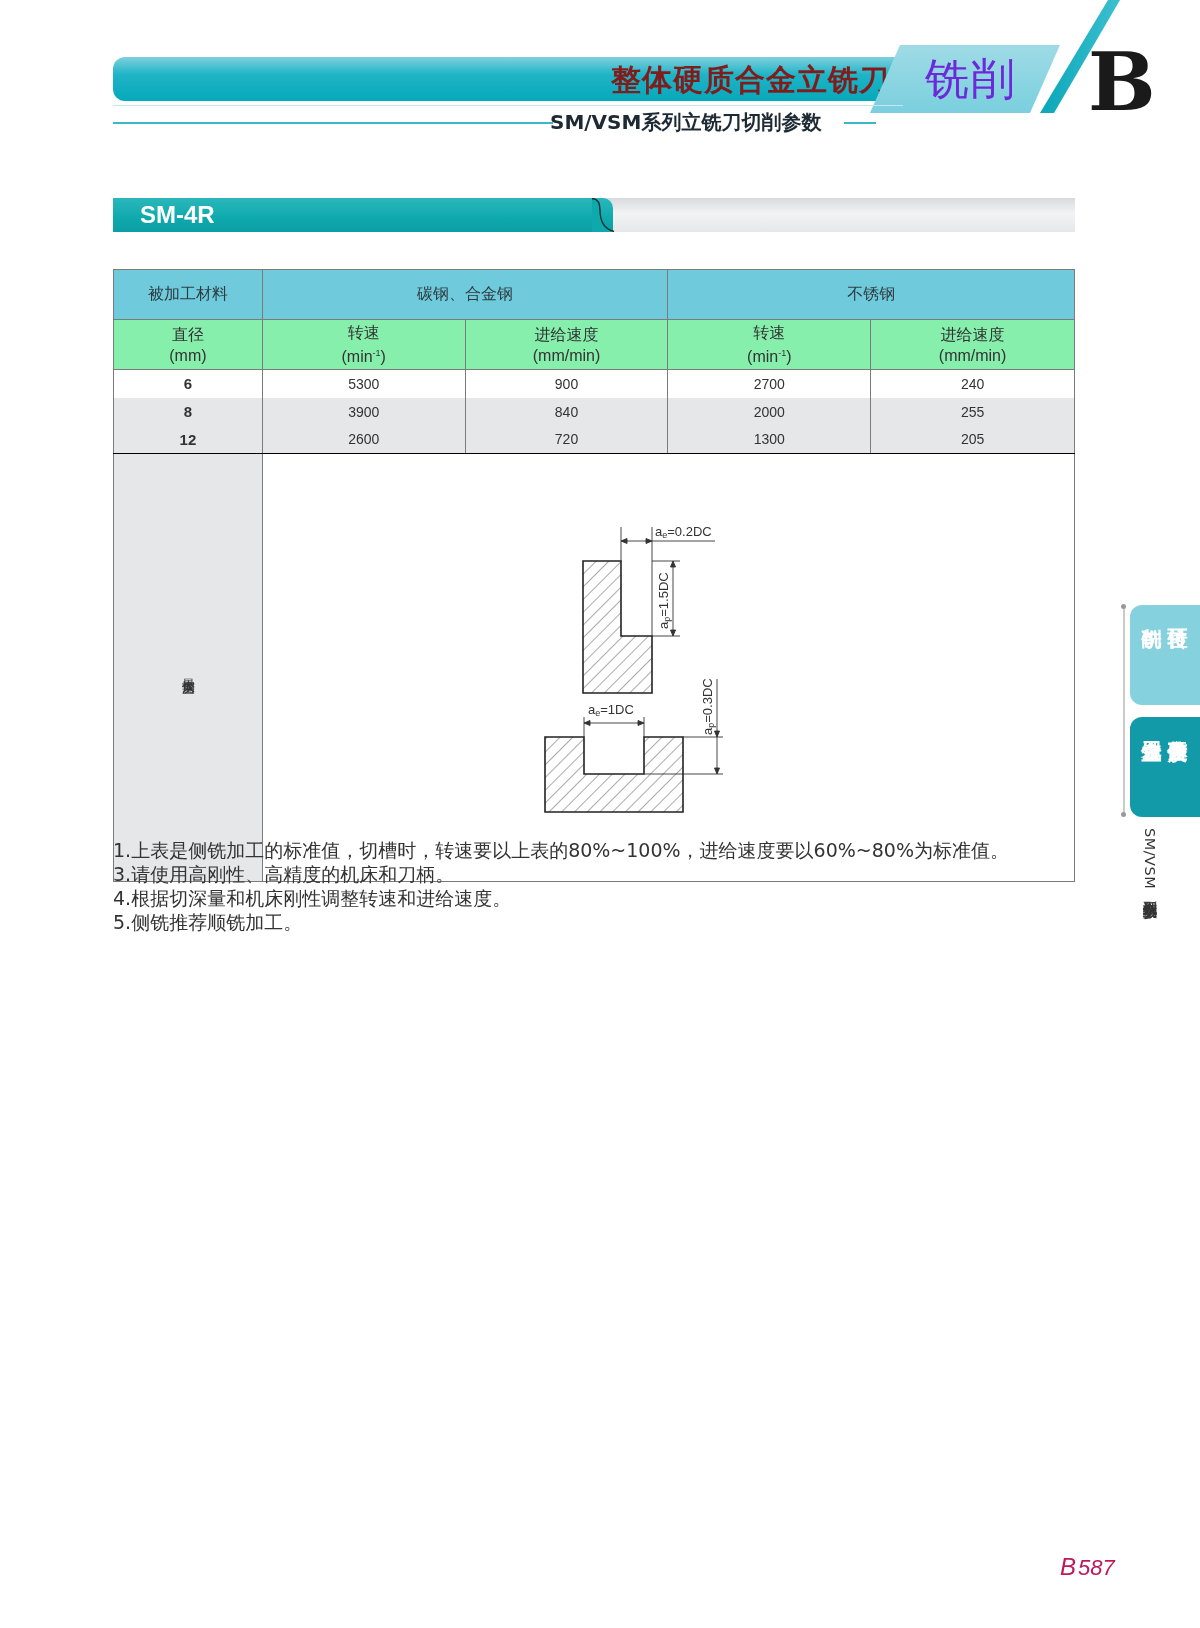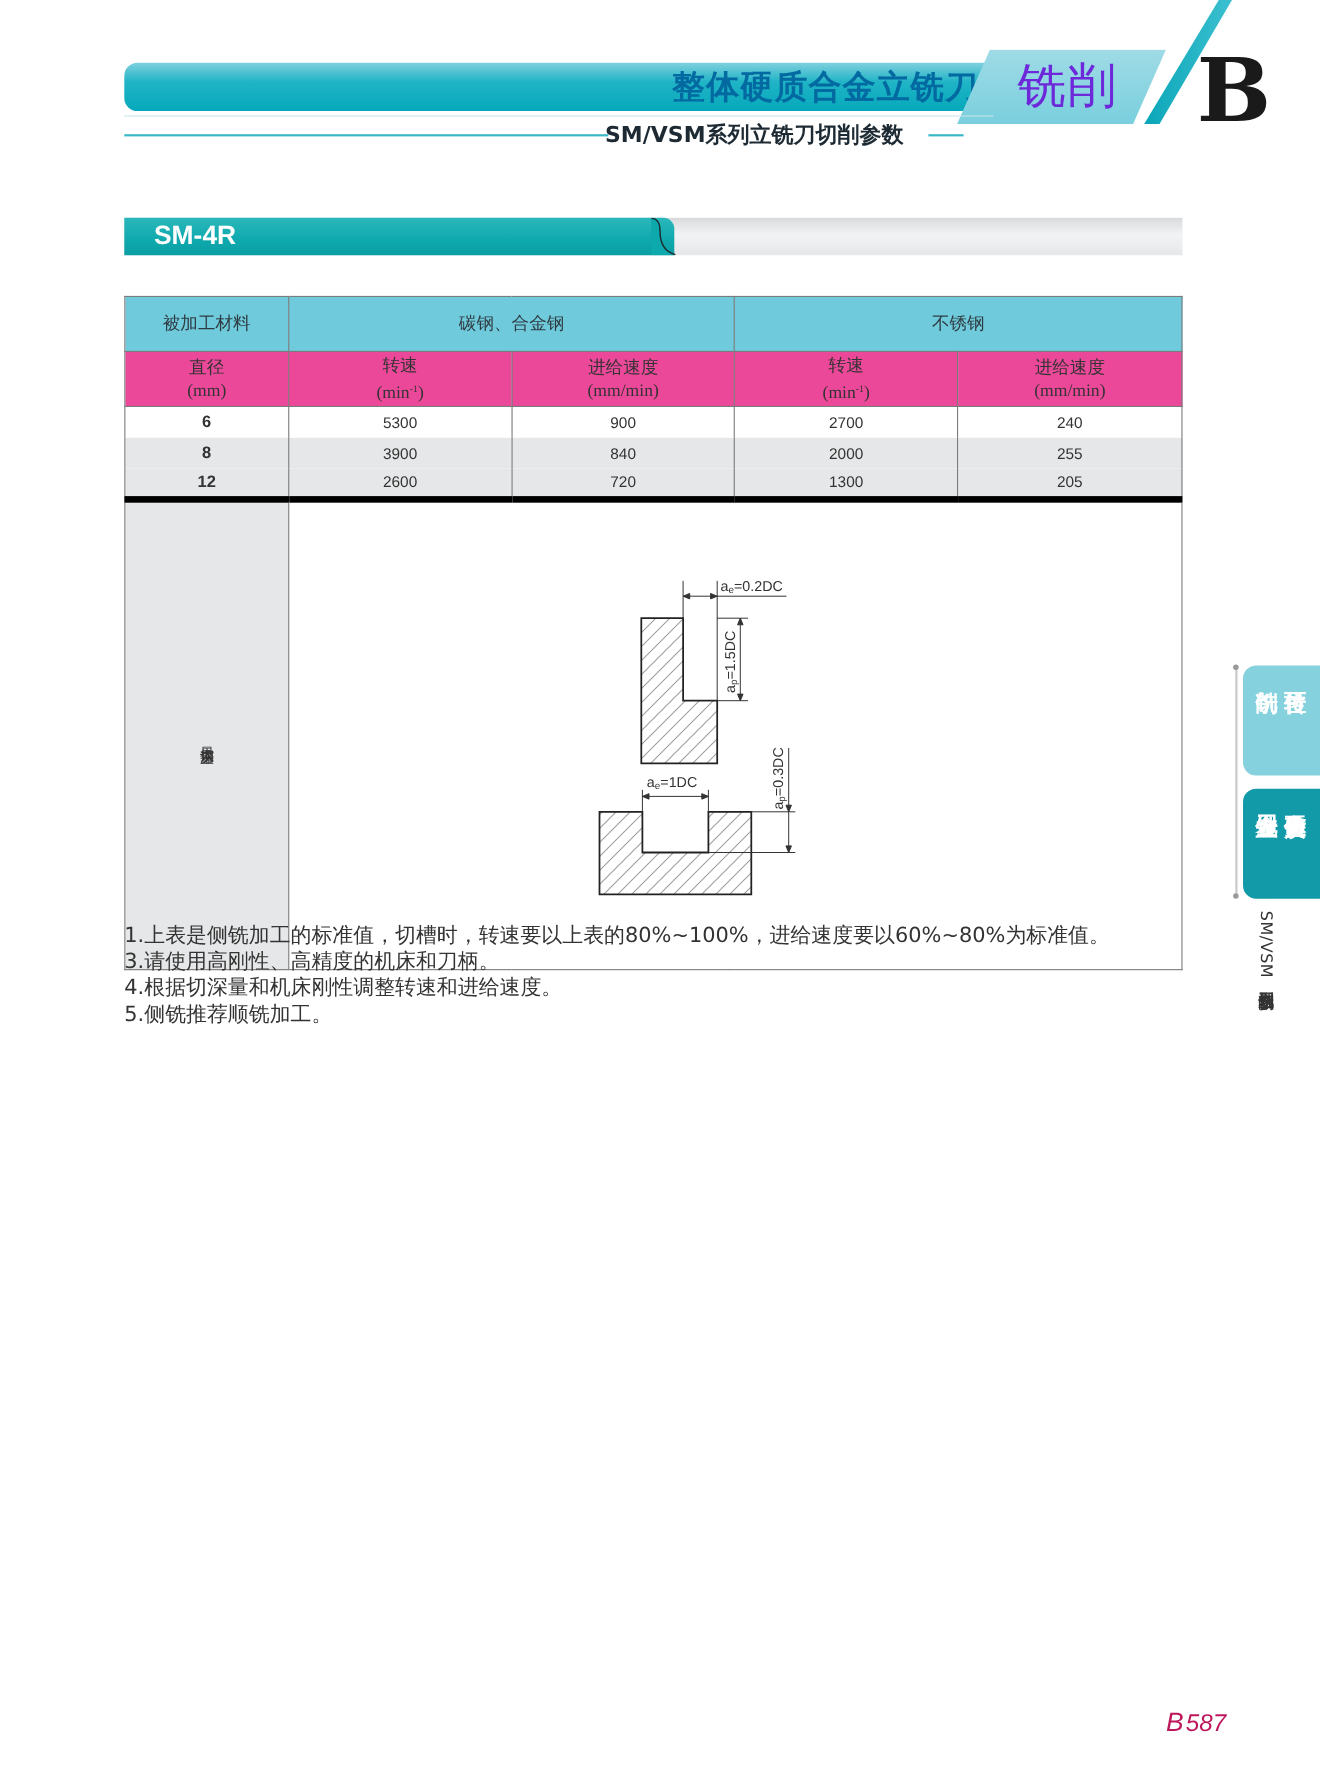--- a/index.html
+++ b/index.html
@@ -7,21 +7,21 @@
   body { position: relative; font-family: "DejaVu Sans", "Liberation Sans", sans-serif; color: #333; }
 
   
   .hdr-bar {
     position: absolute; left: 113px; top: 57px; width: 790px; height: 44px;
     border-radius: 12px 0 0 12px;
     background: linear-gradient(180deg, #7fd0de 0%, #1fb4c6 40%, #06a8bb 100%);
   }
   .hdr-title {
     position: absolute; left: 560px; top: 60px; width: 330px; height: 40px;
-    color: #0369a1; font-size: 30px; font-weight: bold; text-align: right;
+    color: #7f1d1d; font-size: 30px; font-weight: bold; text-align: right;
     line-height: 40px; letter-spacing: 1px;
   }
   .hdr-para {
     position: absolute; left: 870px; top: 45px; width: 190px; height: 68px;
     background: linear-gradient(180deg, #9fdbe6 0%, #7acfde 100%);
     clip-path: polygon(30px 0, 190px 0, 160px 100%, 0 100%);
   }
   .hdr-cat {
     position: absolute; left: 925px; top: 50px; font-size: 44px; color: #6d28d9;
     line-height: 58px; letter-spacing: 2px;
@@ -66,26 +66,26 @@
     font-family: "Liberation Sans", sans-serif;
   }
 
   
   .tbl {
     position: absolute; left: 113px; top: 269px; width: 962px;
     border-collapse: collapse; font-family: "Liberation Sans", sans-serif; color: #333;
   }
   .tbl td, .tbl th { border: 1px solid #7b7b7b; text-align: center; font-weight: normal; }
   .tbl .h1 th { background: #6fcbdc; height: 50px; font-size: 16px; color: #2f3b42; }
-  .tbl .h2 th { background: #ec4899; height: 50px; font-size: 16px; line-height: 21px; color: #333; font-family: Liberation Serif, serif; }
+  .tbl .h2 th { background: #86efac; height: 50px; font-size: 16px; line-height: 21px; color: #333; }
   .tbl .row td { height: 28px; font-size: 14px; color: #333; border-top: none; border-bottom: none; }
   .tbl .row.odd td { background: #ffffff; }
   .tbl .row.even td { background: #e6e7e8; }
   .tbl .row td.dia { font-weight: bold; font-size: 15px; }
-  .tbl .row.last td { border-bottom: 6px solid #000000; }
+  .tbl .row.last td { border-bottom: 1px solid #000000; }
   .tbl .drow td { height: 428px; }
   .tbl .drow td.vlabel { background: #e6e7e8; vertical-align: middle; }
   .vtext {
     writing-mode: vertical-rl; font-size: 13px; color: #333; letter-spacing: 1px; margin: 0 auto; display: inline-block;
   }
   sup { font-size: 9px; vertical-align: 6px; }
   .diagram { position: relative; width: 100%; height: 338px; }
   .diagram svg { position: absolute; left: 0; top: 0; }
 
   

